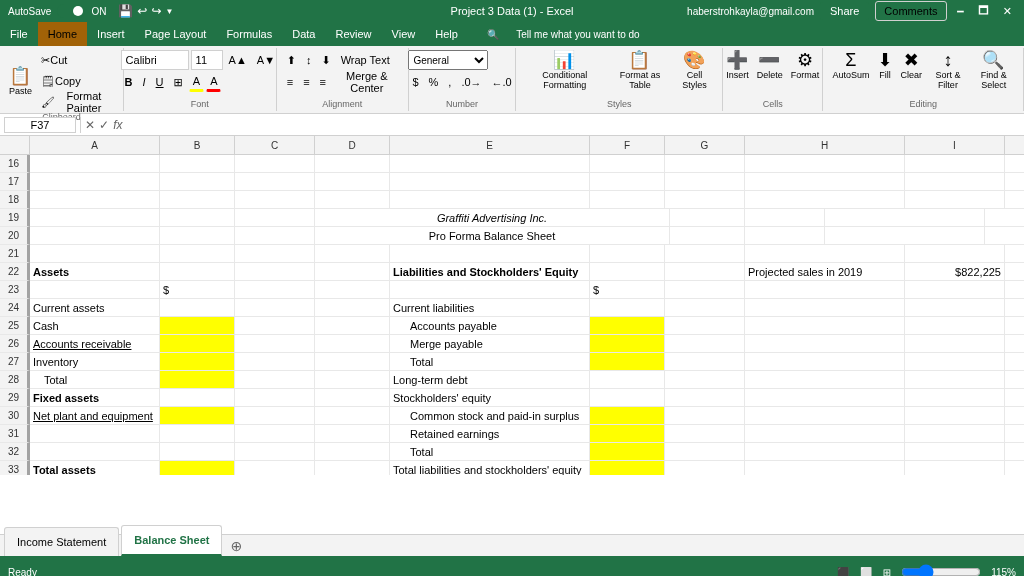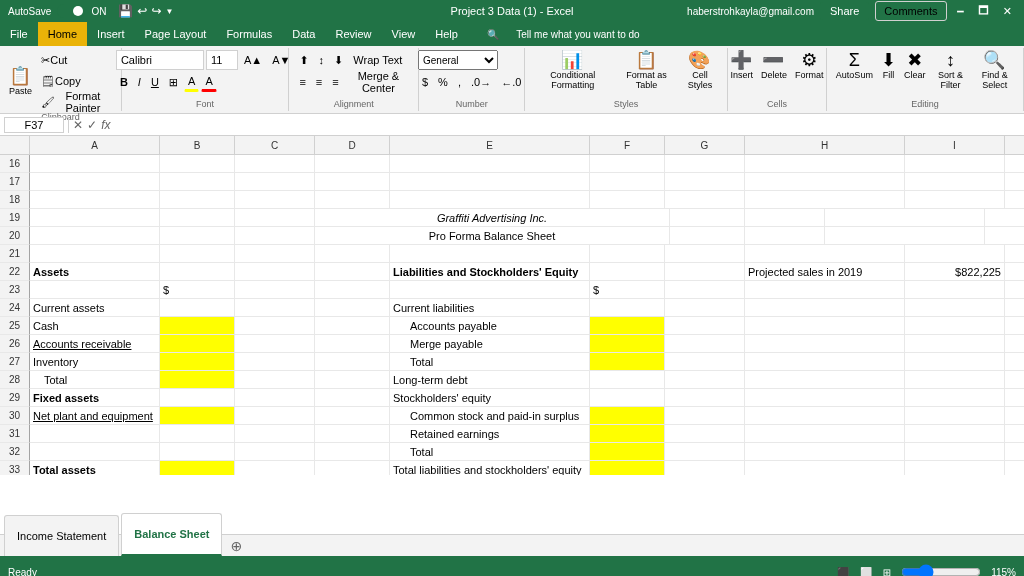--- a/index.html
+++ b/index.html
@@ -21,21 +21,21 @@
     .ribbon-tabs { display: flex; background: #217346; height: 24px; }
     .ribbon-tab {
       padding: 0 10px;
       color: white;
       font-size: 11px;
       display: flex;
       align-items: center;
       cursor: pointer;
       height: 24px;
     }
-    .ribbon-tab.active { background: #eab308; color: #000; }
+    .ribbon-tab.active { background: #a16207; color: #000; }
     .ribbon-content {
       display: flex;
       align-items: stretch;
       height: 68px;
       padding: 2px 0;
       background: #f3f3f3;
       border-bottom: 1px solid #d0d0d0;
     }
     .ribbon-group {
       display: flex;
@@ -66,21 +66,21 @@
     .formula-bar {
       display: flex;
       align-items: center;
       height: 22px;
       border-bottom: 1px solid #d0d0d0;
       background: #fff;
       padding: 0 4px;
       gap: 4px;
     }
     .cell-ref {
-      width: 60px;
+      width: 72px;
       border: 1px solid #d0d0d0;
       font-size: 11px;
       padding: 1px 4px;
       text-align: center;
     }
     .formula-divider { width: 1px; height: 16px; background: #d0d0d0; }
     .formula-icons { display: flex; gap: 4px; font-size: 12px; color: #666; }
     .formula-input { flex: 1; border: none; outline: none; font-size: 11px; padding: 1px 4px; }
 
     
@@ -120,21 +120,21 @@
       color: #333;
       background: #f3f3f3;
       user-select: none;
     }
     .grid-body { display: flex; flex-direction: column; overflow-y: auto; }
     .grid-row { display: flex; height: 18px; min-height: 18px; }
     .row-header {
       width: 30px;
       min-width: 30px;
       height: 18px;
-      border-right: 1px solid #a3a3a3;
+      border-right: 3px solid #a3a3a3;
       border-bottom: 1px solid #e8e8e8;
       display: flex;
       align-items: center;
       justify-content: center;
       font-size: 10px;
       color: #333;
       background: #f3f3f3;
     }
     .cell {
       height: 18px;
@@ -182,21 +182,21 @@
     .sheet-tabs {
       height: 22px;
       background: #f3f3f3;
       border-top: 1px solid #d0d0d0;
       display: flex;
       align-items: flex-end;
       padding-left: 4px;
       gap: 0;
     }
     .sheet-tab {
-      padding: 14px 12px;
+      padding: 8px 12px;
       font-size: 11px;
       border: 1px solid #d0d0d0;
       border-bottom: none;
       background: #f3f3f3;
       cursor: pointer;
       margin-right: 2px;
       border-radius: 3px 3px 0 0;
     }
     .sheet-tab.active {
       background: #fff;
@@ -240,21 +240,21 @@
       right: 2px;
     }
 
     .font-box {
       border: 1px solid #d0d0d0;
       background: white;
       height: 20px;
       font-size: 11px;
       padding: 0 4px;
     }
-    .font-name { width: 88px; }
+    .font-name { width: 68px; }
     .font-size-box { width: 32px; }
 
     .small-btn {
       background: none;
       border: 1px solid transparent;
       cursor: pointer;
       padding: 1px 3px;
       font-size: 11px;
       height: 20px;
       display: flex;

